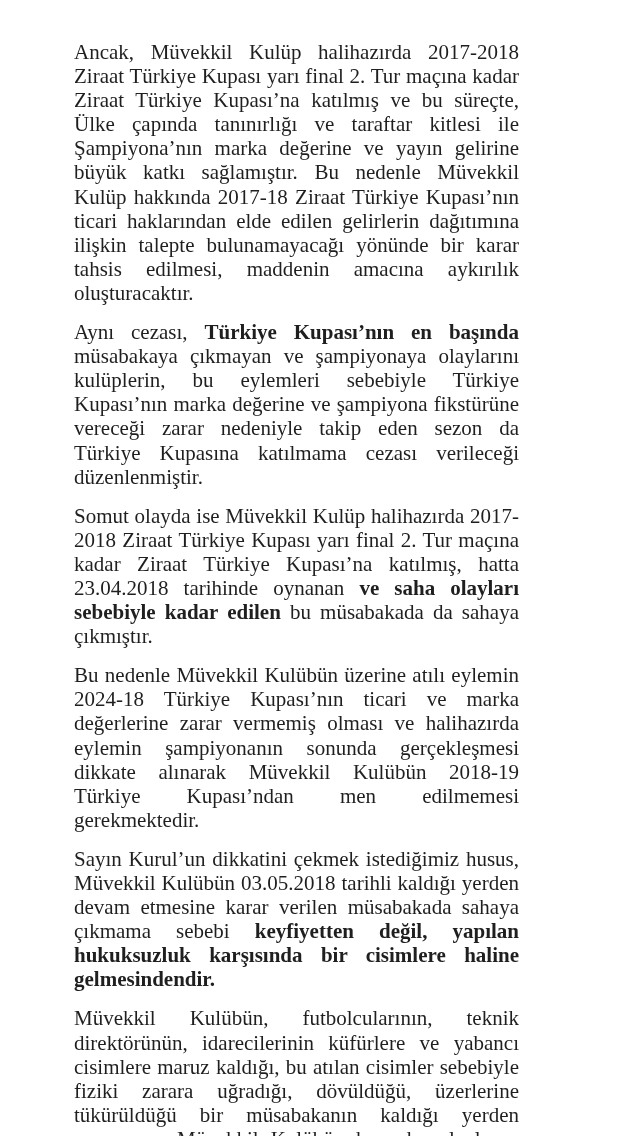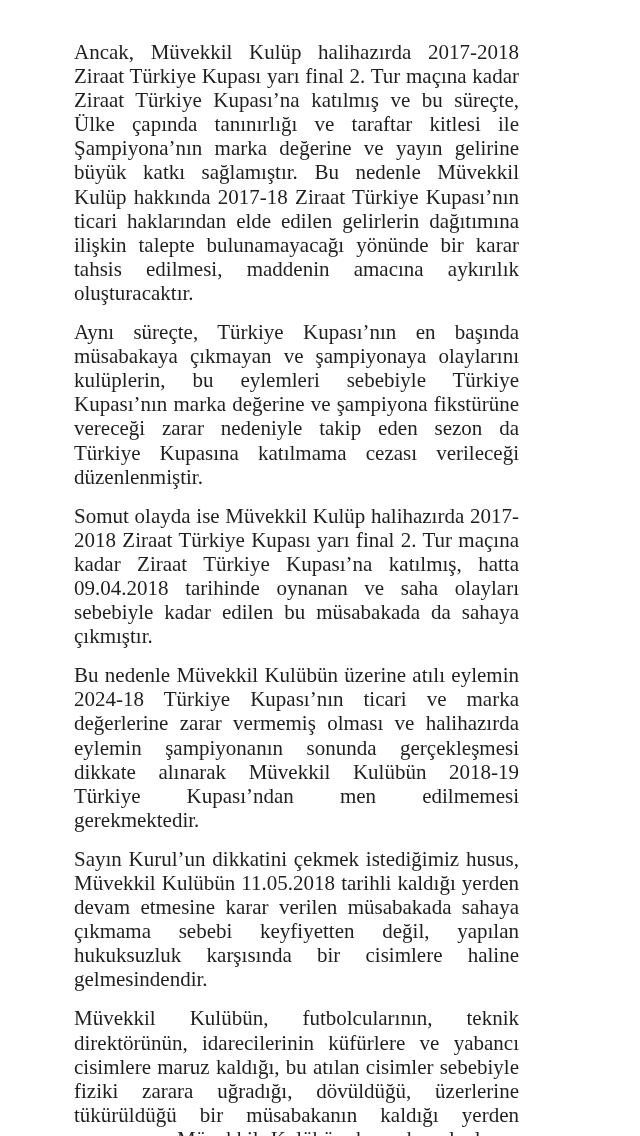--- a/index.html
+++ b/index.html
@@ -22,26 +22,26 @@
     font-size: 21px;
     line-height: 24.1px;
     color: #1f1f1f;
     text-align: justify;
   }
   .page p {
     margin: 0 0 15px 0;
     padding: 0;
   }
   .page p strong {
-    font-weight: normal;
+    font-weight: bold;
   }
 </style>
 </head>
 <body>
 
 <div class="page">
   <p><span>Ancak, Müvekkil Kulüp halihazırda 2017-2018 Ziraat Türkiye Kupası yarı final 2. Tur maçına kadar Ziraat Türkiye Kupası’na katılmış ve bu süreçte, Ülke çapında tanınırlığı ve taraftar kitlesi ile Şampiyona’nın marka değerine ve yayın gelirine büyük katkı sağlamıştır. Bu nedenle Müvekkil Kulüp hakkında 2017-18 Ziraat Türkiye Kupası’nın ticari haklarından elde edilen gelirlerin dağıtımına ilişkin talepte bulunamayacağı yönünde bir karar tahsis edilmesi, maddenin amacına aykırılık oluşturacaktır.</span></p>
-  <p><span>Aynı süreçte, </span><strong>Türkiye Kupası’nın en başında</strong><span> müsabakaya çıkmayan ve şampiyonaya olaylarını kulüplerin, bu eylemleri sebebiyle Türkiye Kupası’nın marka değerine ve şampiyona fikstürüne vereceği zarar nedeniyle takip eden sezon da Türkiye Kupasına katılmama cezası verileceği düzenlenmiştir.</span></p>
-  <p><span>Somut olayda ise Müvekkil Kulüp halihazırda 2017-2018 Ziraat Türkiye Kupası yarı final 2. Tur maçına kadar Ziraat Türkiye Kupası’na katılmış, hatta 09.04.2018 tarihinde oynanan </span><strong>ve saha olayları sebebiyle kadar edilen</strong><span> bu müsabakada da sahaya çıkmıştır.</span></p>
+  <p><span>Aynı cezası, </span><strong>Türkiye Kupası’nın en başında</strong><span> müsabakaya çıkmayan ve şampiyonaya olaylarını kulüplerin, bu eylemleri sebebiyle Türkiye Kupası’nın marka değerine ve şampiyona fikstürüne vereceği zarar nedeniyle takip eden sezon da Türkiye Kupasına katılmama cezası verileceği düzenlenmiştir.</span></p>
+  <p><span>Somut olayda ise Müvekkil Kulüp halihazırda 2017-2018 Ziraat Türkiye Kupası yarı final 2. Tur maçına kadar Ziraat Türkiye Kupası’na katılmış, hatta 23.04.2018 tarihinde oynanan </span><strong>ve saha olayları sebebiyle kadar edilen</strong><span> bu müsabakada da sahaya çıkmıştır.</span></p>
   <p><span>Bu nedenle Müvekkil Kulübün üzerine atılı eylemin 2024-18 Türkiye Kupası’nın ticari ve marka değerlerine zarar vermemiş olması ve halihazırda eylemin şampiyonanın sonunda gerçekleşmesi dikkate alınarak Müvekkil Kulübün 2018-19 Türkiye Kupası’ndan men edilmemesi gerekmektedir.</span></p>
-  <p><span>Sayın Kurul’un dikkatini çekmek istediğimiz husus, Müvekkil Kulübün 11.05.2018 tarihli kaldığı yerden devam etmesine karar verilen müsabakada sahaya çıkmama sebebi </span><strong>keyfiyetten değil, yapılan hukuksuzluk karşısında bir cisimlere haline gelmesindendir.</strong></p>
+  <p><span>Sayın Kurul’un dikkatini çekmek istediğimiz husus, Müvekkil Kulübün 03.05.2018 tarihli kaldığı yerden devam etmesine karar verilen müsabakada sahaya çıkmama sebebi </span><strong>keyfiyetten değil, yapılan hukuksuzluk karşısında bir cisimlere haline gelmesindendir.</strong></p>
   <p><span>Müvekkil Kulübün, futbolcularının, teknik direktörünün, idarecilerinin küfürlere ve yabancı cisimlere maruz kaldığı, bu atılan cisimler sebebiyle fiziki zarara uğradığı, dövüldüğü, üzerlerine tükürüldüğü bir müsabakanın kaldığı yerden oynanması Müvekkil Kulübün bu saha olaylarını meşru kabul etmesi anlamı taşıyacaktır. Bu nedenle Müvekkil Kulüp, Ülkemizde futbol camiasının ortak gayesi olan saha olaylarına olan tepkisini göstermek amacıyla mücadelede sahaya çıkmamıştır.</span></p>
 </div>
 
 </body></html>

